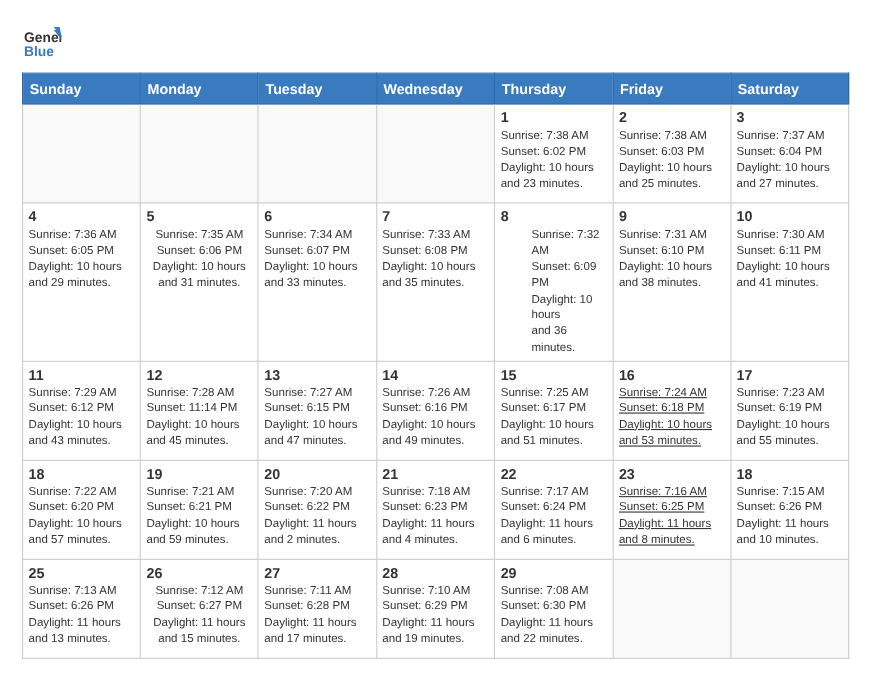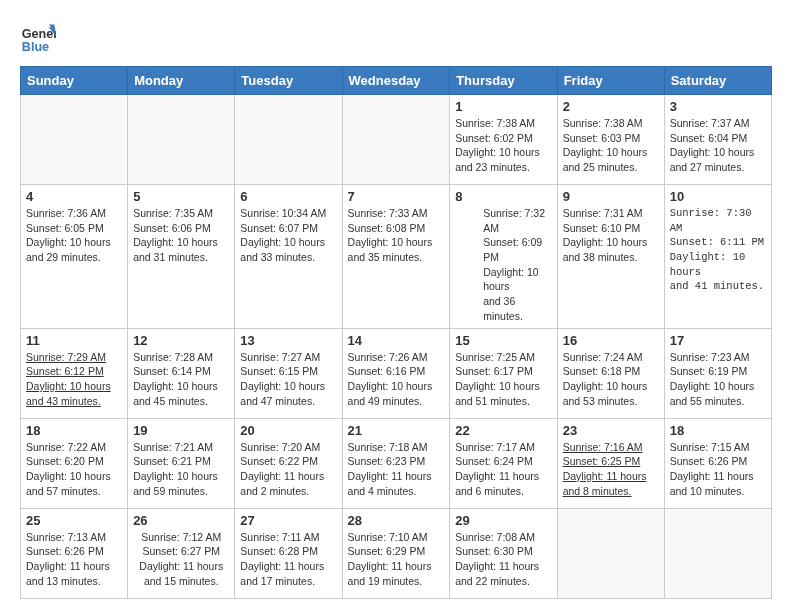--- a/index.html
+++ b/index.html
@@ -140,28 +140,28 @@
       <tr>
         <td>
           <div class="day-number">4</div>
           <div class="day-info" style="white-space: pre-line;">Sunrise: 7:36 AM
 Sunset: 6:05 PM
 Daylight: 10 hours
 and 29 minutes.</div>
         </td>
         <td>
           <div class="day-number">5</div>
-          <div class="day-info" style="white-space: pre-line;">Sunrise: 7:35 AM
+          <div class="day-info" style="white-space: pre-line; text-align: center;">Sunrise: 7:35 AM
 Sunset: 6:06 PM
 Daylight: 10 hours
 and 31 minutes.</div>
         </td>
         <td>
           <div class="day-number">6</div>
-          <div class="day-info" style="white-space: pre-line;">Sunrise: 10:34 AM
+          <div class="day-info" style="white-space: pre-line;">Sunrise: 7:34 AM
 Sunset: 6:07 PM
 Daylight: 10 hours
 and 33 minutes.</div>
         </td>
         <td>
           <div class="day-number">7</div>
           <div class="day-info" style="white-space: pre-line;">Sunrise: 7:33 AM
 Sunset: 6:08 PM
 Daylight: 10 hours
 and 35 minutes.</div>
@@ -175,38 +175,38 @@
         </td>
         <td>
           <div class="day-number">9</div>
           <div class="day-info" style="white-space: pre-line;">Sunrise: 7:31 AM
 Sunset: 6:10 PM
 Daylight: 10 hours
 and 38 minutes.</div>
         </td>
         <td>
           <div class="day-number">10</div>
-          <div class="day-info" style="white-space: pre-line; font-family: Liberation Mono, monospace;">Sunrise: 7:30 AM
+          <div class="day-info" style="white-space: pre-line;">Sunrise: 7:30 AM
 Sunset: 6:11 PM
 Daylight: 10 hours
 and 41 minutes.</div>
         </td>
       </tr>
       <tr>
         <td>
           <div class="day-number">11</div>
-          <div class="day-info" style="white-space: pre-line; text-decoration: underline;">Sunrise: 7:29 AM
+          <div class="day-info" style="white-space: pre-line;">Sunrise: 7:29 AM
 Sunset: 6:12 PM
 Daylight: 10 hours
 and 43 minutes.</div>
         </td>
         <td>
           <div class="day-number">12</div>
           <div class="day-info" style="white-space: pre-line;">Sunrise: 7:28 AM
-Sunset: 6:14 PM
+Sunset: 11:14 PM
 Daylight: 10 hours
 and 45 minutes.</div>
         </td>
         <td>
           <div class="day-number">13</div>
           <div class="day-info" style="white-space: pre-line;">Sunrise: 7:27 AM
 Sunset: 6:15 PM
 Daylight: 10 hours
 and 47 minutes.</div>
         </td>
@@ -219,21 +219,21 @@
         </td>
         <td>
           <div class="day-number">15</div>
           <div class="day-info" style="white-space: pre-line;">Sunrise: 7:25 AM
 Sunset: 6:17 PM
 Daylight: 10 hours
 and 51 minutes.</div>
         </td>
         <td>
           <div class="day-number">16</div>
-          <div class="day-info" style="white-space: pre-line;">Sunrise: 7:24 AM
+          <div class="day-info" style="white-space: pre-line; text-decoration: underline;">Sunrise: 7:24 AM
 Sunset: 6:18 PM
 Daylight: 10 hours
 and 53 minutes.</div>
         </td>
         <td>
           <div class="day-number">17</div>
           <div class="day-info" style="white-space: pre-line;">Sunrise: 7:23 AM
 Sunset: 6:19 PM
 Daylight: 10 hours
 and 55 minutes.</div>

